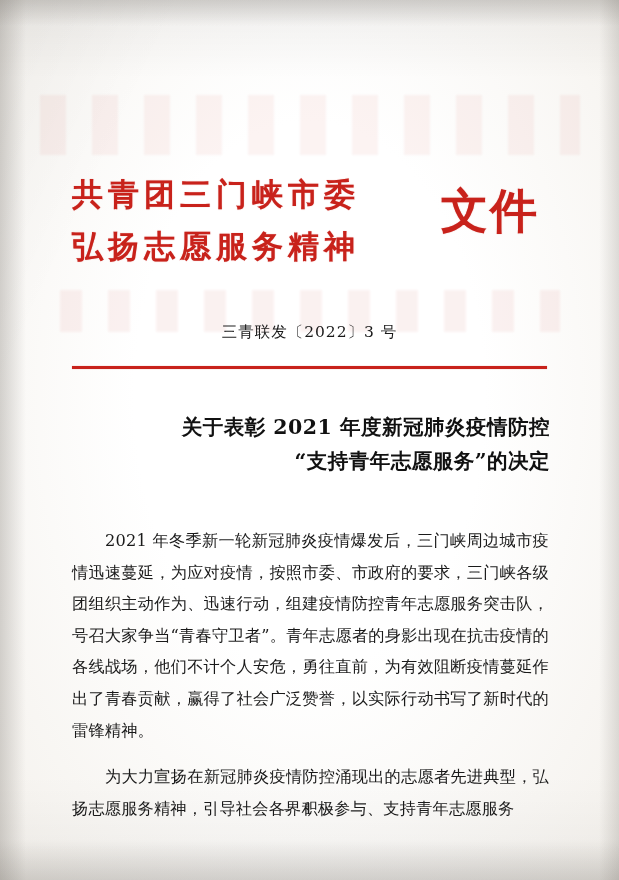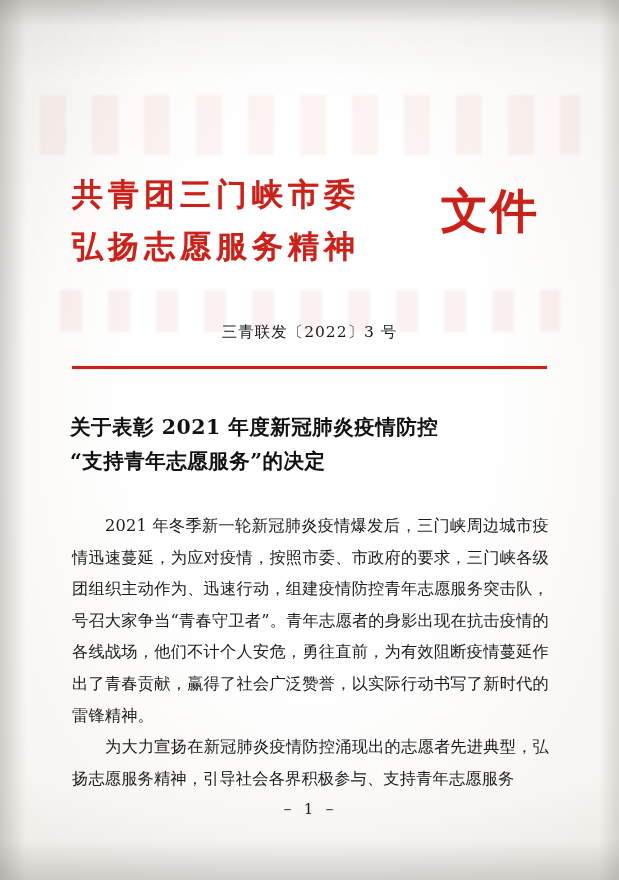--- a/index.html
+++ b/index.html
@@ -123,21 +123,21 @@
     background: #c8221b;
     box-shadow: 0 0 1px rgba(200,34,27,0.6);
   }
 
   
   .doc-title {
     position: absolute;
     left: 70px;
     top: 410px;
     width: 480px;
-    text-align: left;
+    text-align: right;
     color: #111;
     font-weight: bold;
     font-size: 20.5px;
     line-height: 34px;
     letter-spacing: 0.5px;
     font-family: "DejaVu Serif", "Liberation Serif", serif;
   }
   .doc-title .t-line { white-space: nowrap; }
 
   
@@ -147,21 +147,21 @@
     top: 510px;
     width: 477px;
     color: #1a1a1a;
     font-size: 16.2px;
     line-height: 31.6px;
     letter-spacing: 0.2px;
     text-align: justify;
     font-family: "DejaVu Serif", "Liberation Serif", serif;
   }
   .body-text p {
-    margin: 0 0 0 0;
+    margin: 15px 0 0 0;
     text-indent: 33px;
   }
 
   
   .page-number {
     position: absolute;
     left: 0;
     top: 800px;
     width: 619px;
     text-align: center;

